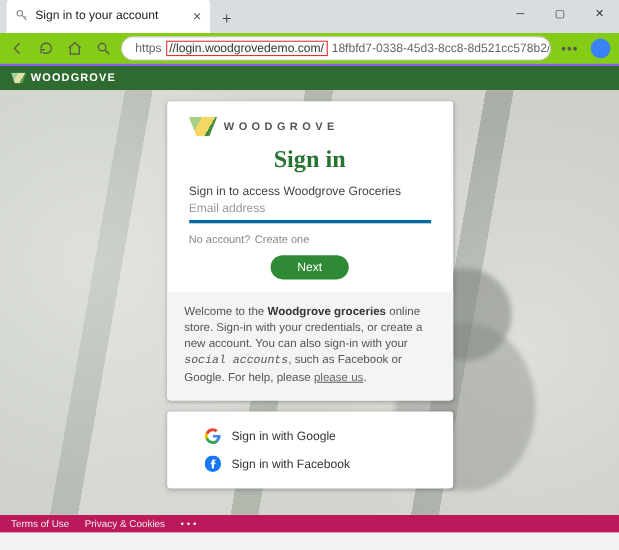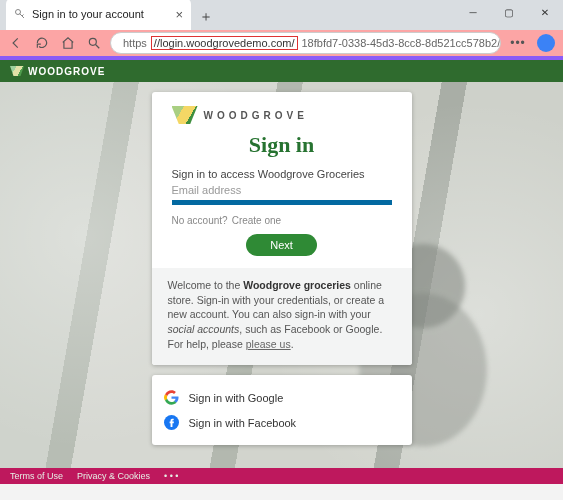--- a/index.html
+++ b/index.html
@@ -43,26 +43,26 @@
     position: absolute; right: 0; top: 0;
     display: flex;
   }
   .window-controls > div {
     width: 36px; height: 24px;
     display: flex; align-items: center; justify-content: center;
     color: #333; font-size: 10px;
   }
   .toolbar {
     height: 30px;
-    background: #fca5a5;
+    background: #84cc16;
     display: flex;
     align-items: center;
     padding: 0 6px;
     gap: 6px;
-    border-bottom: 4px solid #8b5cf6;
+    border-bottom: 2px solid #8b5cf6;
   }
   .toolbar .nav-ico {
     width: 20px; height: 20px;
     display: flex; align-items: center; justify-content: center;
     color: #555;
   }
   .address {
     flex: 1;
     height: 22px;
     background: #fff;
@@ -155,21 +155,21 @@
     font-family: Georgia, "Times New Roman", serif;
     font-weight: 700;
     font-size: 22px;
     color: #277331;
     margin: 6px 0 10px;
   }
   .subtitle { font-size: 11px; color: #444; }
   .field {
     width: 100%;
     border: none;
-    border-bottom: 5px solid #0369a1;
+    border-bottom: 3px solid #0369a1;
     font-size: 11px;
     padding: 4px 0;
     outline: none;
     color: #333;
     background: transparent;
   }
   .field::placeholder { color: #999; }
   .helper {
     font-size: 10px;
     color: #888;
@@ -191,23 +191,23 @@
   .info {
     background: #f3f4f4;
     margin: 12px -20px -14px;
     padding: 10px 16px 14px;
     font-size: 10.5px;
     color: #555;
     line-height: 1.4;
     border-radius: 0 0 3px 3px;
   }
   .info b { color: #333; }
-  .info i { font-style: italic; }
+  .info i { font-style: italic; font-family: Liberation Mono, monospace; }
   .info .link { color: #666; text-decoration: underline; }
-  .social-card { padding: 10px 10px; }
+  .social-card { padding: 10px 32px; }
   .social {
     display: flex;
     align-items: center;
     gap: 10px;
     padding: 5px 2px;
     font-size: 11px;
     color: #333;
     cursor: pointer;
   }
   .gicon, .ficon { width: 15px; height: 15px; }

